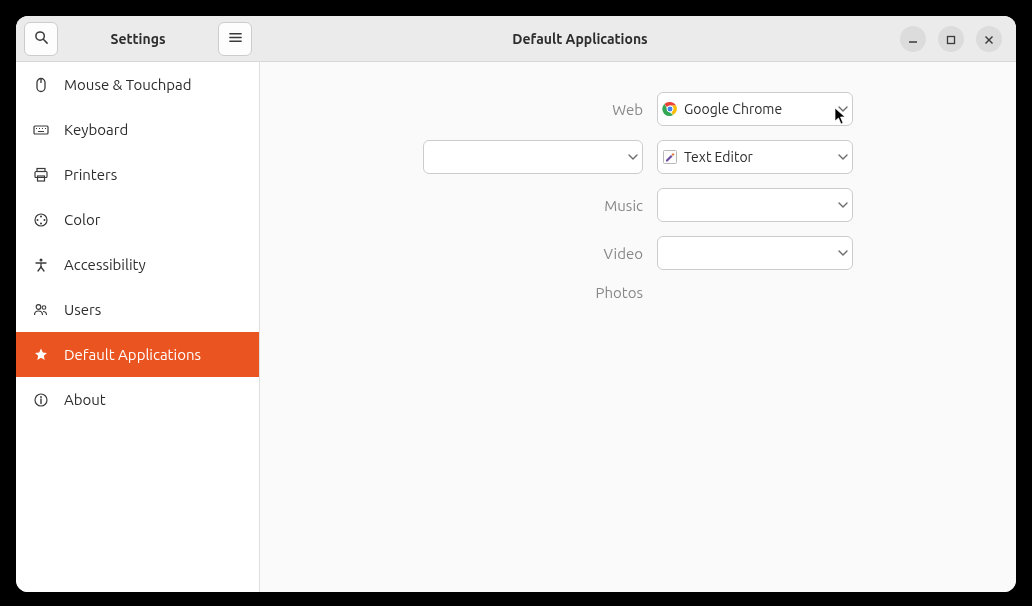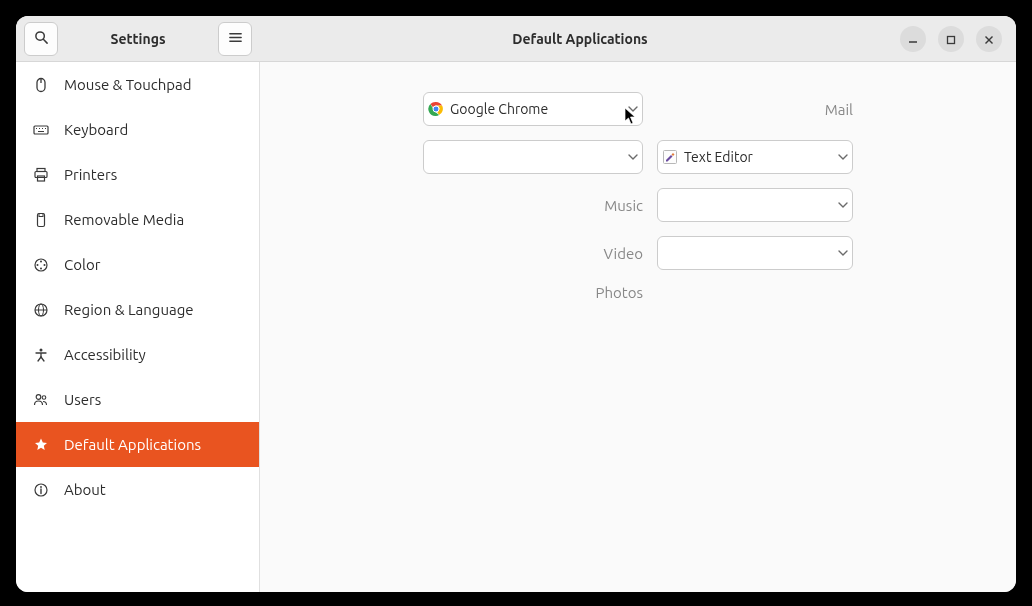--- a/index.html
+++ b/index.html
@@ -258,51 +258,32 @@
               <rect x="4" y="1.5" width="8" height="3" fill="none" stroke="#3a3a3a" stroke-width="1.2"></rect>
               <rect x="2" y="4.5" width="12" height="6" rx="1" fill="none" stroke="#3a3a3a" stroke-width="1.2"></rect>
               <rect x="4.5" y="9" width="7" height="5" fill="none" stroke="#3a3a3a" stroke-width="1.2"></rect>
             </svg>
           </span>
           <span>Printers</span>
         </div>
         <div class="sidebar-item">
           <span class="si-icon">
             <svg viewBox="0 0 16 16">
-              <rect x="4.5" y="1.5" width="7" height="13" rx="1.5" fill="none" stroke="#3a3a3a" stroke-width="1.2"></rect>
-              <rect x="6" y="1.5" width="4" height="3" fill="none" stroke="#3a3a3a" stroke-width="1"></rect>
-            </svg>
-          </span>
-          <span>Removable Media</span>
-        </div>
-        <div class="sidebar-item">
-          <span class="si-icon">
-            <svg viewBox="0 0 16 16">
               <circle cx="8" cy="8" r="6" fill="none" stroke="#3a3a3a" stroke-width="1.2"></circle>
               <circle cx="8" cy="4.5" r="1" fill="#3a3a3a"></circle>
               <circle cx="11.5" cy="8" r="1" fill="#3a3a3a"></circle>
               <circle cx="8" cy="11.5" r="1" fill="#3a3a3a"></circle>
               <circle cx="4.5" cy="8" r="1" fill="#3a3a3a"></circle>
             </svg>
           </span>
           <span>Color</span>
         </div>
         <div class="sidebar-item">
           <span class="si-icon">
             <svg viewBox="0 0 16 16">
-              <circle cx="8" cy="8" r="6" fill="none" stroke="#3a3a3a" stroke-width="1.2"></circle>
-              <ellipse cx="8" cy="8" rx="2.5" ry="6" fill="none" stroke="#3a3a3a" stroke-width="1"></ellipse>
-              <line x1="2" y1="8" x2="14" y2="8" stroke="#3a3a3a" stroke-width="1"></line>
-            </svg>
-          </span>
-          <span>Region &amp; Language</span>
-        </div>
-        <div class="sidebar-item">
-          <span class="si-icon">
-            <svg viewBox="0 0 16 16">
               <circle cx="8" cy="3" r="1.5" fill="#3a3a3a"></circle>
               <line x1="3" y1="6" x2="13" y2="6" stroke="#3a3a3a" stroke-width="1.3" stroke-linecap="round"></line>
               <line x1="8" y1="6" x2="8" y2="10" stroke="#3a3a3a" stroke-width="1.3"></line>
               <line x1="8" y1="10" x2="5" y2="14" stroke="#3a3a3a" stroke-width="1.3" stroke-linecap="round"></line>
               <line x1="8" y1="10" x2="11" y2="14" stroke="#3a3a3a" stroke-width="1.3" stroke-linecap="round"></line>
             </svg>
           </span>
           <span>Accessibility</span>
         </div>
         <div class="sidebar-item">
@@ -331,40 +312,40 @@
               <circle cx="8" cy="5" r="0.9" fill="#3a3a3a"></circle>
               <line x1="8" y1="7" x2="8" y2="11.5" stroke="#3a3a3a" stroke-width="1.4" stroke-linecap="round"></line>
             </svg>
           </span>
           <span>About</span>
         </div>
       </div>
 
     <div class="main">
       <div class="form" id="form">
+          <div class="form-label">Web</div>
           <div class="combo">
             <span class="combo-icon">
               <svg viewBox="0 0 16 16" width="16" height="16">
                 <circle cx="8" cy="8" r="7" fill="#fff"></circle>
                 <path d="M8 1a7 7 0 0 1 6.06 3.5H8a3.5 3.5 0 0 0-3.03 1.75L2.4 3.1A7 7 0 0 1 8 1z" fill="#ea4335"></path>
                 <path d="M14.06 4.5A7 7 0 0 1 11.03 14l-3.03-5.25A3.5 3.5 0 0 0 11.5 8 3.5 3.5 0 0 0 8 4.5z" fill="#fbbc05"></path>
                 <path d="M8 15a7 7 0 0 1-5.6-11.9l3.02 5.24A3.5 3.5 0 0 0 8 11.5l3.03 2.5A7 7 0 0 1 8 15z" fill="#34a853"></path>
                 <circle cx="8" cy="8" r="3" fill="#4285f4"></circle>
                 <circle cx="8" cy="8" r="3" fill="none" stroke="#fff" stroke-width="1"></circle>
               </svg>
             </span>
             <span class="combo-label">Google Chrome</span>
             <span class="chev"><svg viewBox="0 0 10 10" width="10" height="10">
                 <path d="M1 3 L5 7 L9 3" fill="none" stroke="#6b6b6b" stroke-width="1.4" stroke-linecap="round" stroke-linejoin="round"></path>
               </svg></span>
             <span class="cursor-pointer" style="right: 4px; top: 14px;"><svg width="14" height="18" viewBox="0 0 14 18">
                 <path d="M1 1 L1 14 L4.5 11 L7 17 L9 16 L6.5 10 L11 10 Z" fill="#000" stroke="#fff" stroke-width="0.7"></path>
               </svg></span>
           </div>
-          <div class="form-label">Mail</div>
           <div class="combo">
             <span class="combo-label"></span>
             <span class="chev"><svg viewBox="0 0 10 10" width="10" height="10">
                 <path d="M1 3 L5 7 L9 3" fill="none" stroke="#6b6b6b" stroke-width="1.4" stroke-linecap="round" stroke-linejoin="round"></path>
               </svg></span>
           </div>
           <div class="combo">
             <span class="combo-icon">
               <svg viewBox="0 0 16 16" width="16" height="16">
                 <rect x="1.5" y="1.5" width="13" height="13" rx="1" fill="#fdfdfd" stroke="#b8b8b8" stroke-width="1"></rect>

